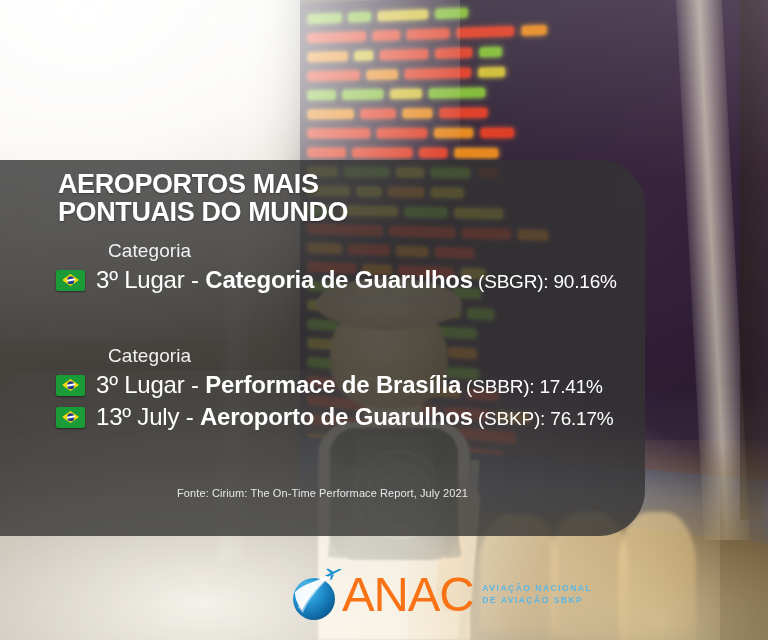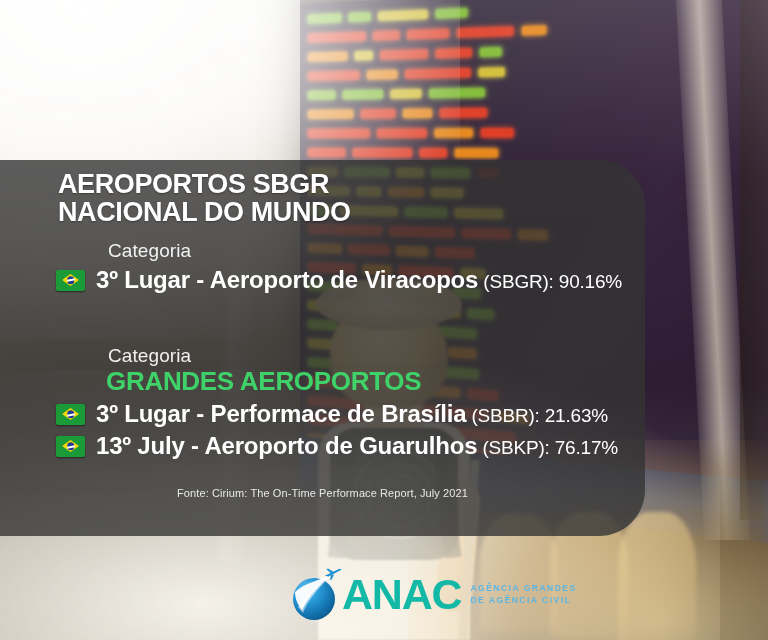--- a/index.html
+++ b/index.html
@@ -285,21 +285,21 @@
     position: absolute; left: 50%; top: 52%;
     width: 8px; height: 2px;
     transform: translate(-50%,-50%) rotate(-12deg);
     background: #fff;
   }
   .rank-text {
     font-size: 24px;
     color: #ffffff;
     letter-spacing: -.2px;
   }
-  .rank-text .place { font-weight: bold; }
+  .rank-text .place { font-weight: normal; }
   .rank-text .airport { font-weight: bold; }
   .rank-text .code { font-size: 19px; }
 
   
   .source {
     position: absolute;
     left: 0; top: 487px;
     width: 645px;
     text-align: center;
     font-size: 11px;
@@ -315,24 +315,24 @@
     display: flex;
     align-items: center;
     z-index: 7;
   }
   .logo-mark {
     position: relative;
     width: 56px; height: 56px;
     flex: 0 0 auto;
   }
   .logo-word {
-    font-size: 43px;
-    font-weight: bold;
+    font-size: 49px;
+    font-weight: normal;
     letter-spacing: -1.2px;
-    color: #14b8a6;
+    color: #f97316;
     margin-left: -2px;
     line-height: 1;
   }
   .logo-tag {
     margin-left: 9px;
     font-size: 8.5px;
     line-height: 1.45;
     letter-spacing: 1.5px;
     color: #5bb6e5;
     font-weight: bold;
@@ -404,50 +404,49 @@
     <div class="bg-glare-left"></div>
     <div class="bg-glare-bottom"></div>
     <div class="bg-glare-bottom2"></div>
     <div class="bg-haze"></div>
   </div>
 
   <div class="overlay"></div>
 
 
   <div class="subtitle">
-    <div>AEROPORTOS SBGR</div>
-    <div>NACIONAL DO MUNDO</div>
+    <div>AEROPORTOS MAIS</div>
+    <div>PONTUAIS DO MUNDO</div>
   </div>
 
   <div class="content">
 
     <div class="cat-block b1">
       <div class="cat-kicker">Categoria</div>
 
       <div class="rank-row">
         <span class="flag">
           <span class="diamond"></span>
           <span class="globe"></span>
           <span class="band"></span>
         </span>
-        <span class="rank-text"><span class="place">3º Lugar - </span><span class="airport">Aeroporto de Viracopos</span><span class="code"> (SBGR): 90.16%</span></span>
+        <span class="rank-text"><span class="place">3º Lugar - </span><span class="airport">Categoria de Guarulhos</span><span class="code"> (SBGR): 90.16%</span></span>
       </div>
     </div>
 
     <div class="cat-block b2">
       <div class="cat-kicker">Categoria</div>
-      <div class="cat-name">GRANDES AEROPORTOS</div>
 
       <div class="rank-row">
         <span class="flag">
           <span class="diamond"></span>
           <span class="globe"></span>
           <span class="band"></span>
         </span>
-        <span class="rank-text"><span class="place">3º Lugar - </span><span class="airport">Performace de Brasília</span><span class="code"> (SBBR): 21.63%</span></span>
+        <span class="rank-text"><span class="place">3º Lugar - </span><span class="airport">Performace de Brasília</span><span class="code"> (SBBR): 17.41%</span></span>
       </div>
 
       <div class="rank-row">
         <span class="flag">
           <span class="diamond"></span>
           <span class="globe"></span>
           <span class="band"></span>
         </span>
         <span class="rank-text"><span class="place">13º July - </span><span class="airport">Aeroporto de Guarulhos</span><span class="code"> (SBKP): 76.17%</span></span>
       </div>
@@ -473,18 +472,18 @@
         <path d="M10 41 C16 31 25 23 38 15 C27 26 19 36 15 47 Z" fill="#ffffff" opacity="0.55"></path>
         <g fill="#1a8fd0" transform="translate(35,4) rotate(-18)">
           <path d="M0 6 L16 4 L18 5.4 L3.2 8 Z"></path>
           <path d="M6.5 5.6 L3.4 0.4 L5.2 0.1 L9.6 5.1 Z"></path>
           <path d="M5.8 7.4 L3.6 12 L5.3 11.8 L9.2 7.6 Z"></path>
         </g>
       </svg>
     </span>
     <span class="logo-word">ANAC</span>
     <span class="logo-tag">
-      <span>AGÊNCIA GRANDES</span><br>
-      <span>DE AGÊNCIA CIVIL</span>
+      <span>AVIAÇÃO NACIONAL</span><br>
+      <span>DE AVIAÇÃO SBKP</span>
     </span>
   </div>
 
 </div>
 
 </body></html>

